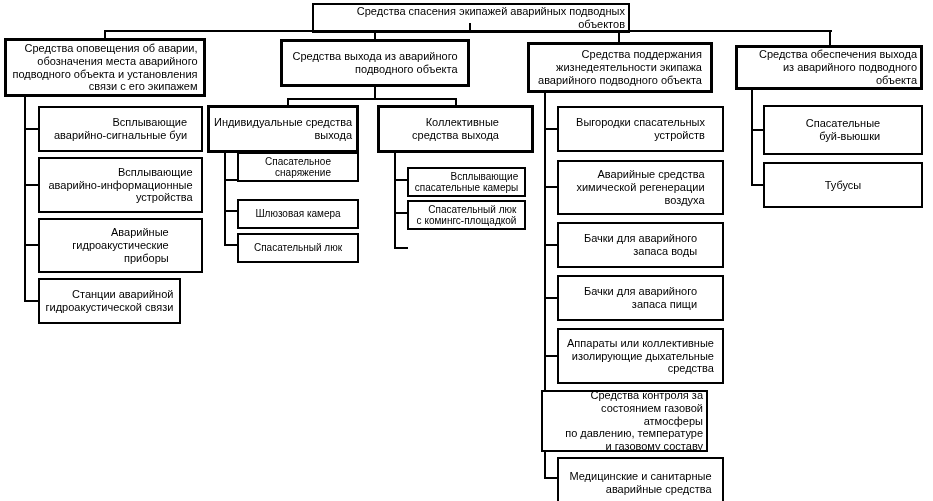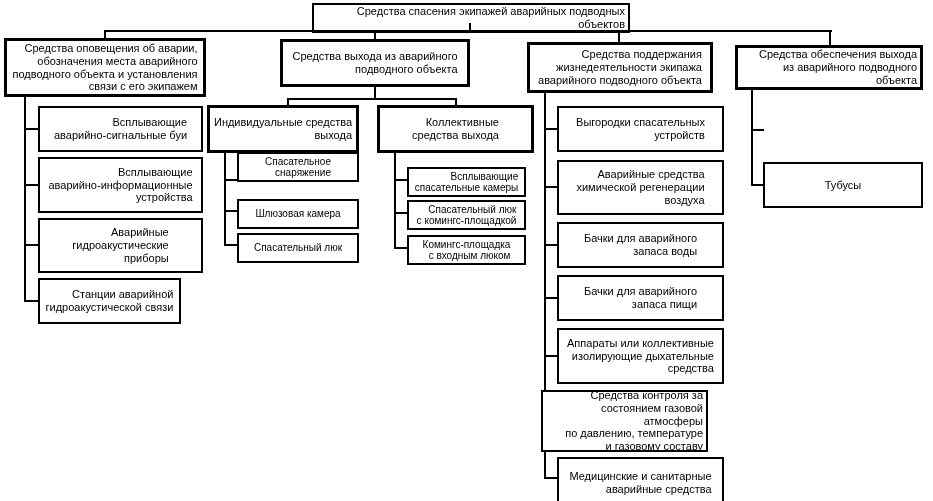--- a/index.html
+++ b/index.html
@@ -81,22 +81,20 @@
 
   <div class="line" style="left:394px;top:152px;width:2px;height:96px"></div>
   <div class="line" style="left:394px;top:179px;width:14px;height:2px"></div>
   <div class="line" style="left:394px;top:212px;width:14px;height:2px"></div>
   <div class="line" style="left:394px;top:247px;width:14px;height:2px"></div>
 
   <div class="box small" style="left:407px;top:167px;width:119px;height:27px">Всплывающие
 спасательные камеры</div>
   <div class="box small" style="left:407px;top:200px;width:119px;height:26px">Спасательный люк
 с комингс-площадкой</div>
-  <div class="box small" style="left:407px;top:235px;width:119px;height:26px">Комингс-площадка
-с входным люком</div>
 
   <div class="line" style="left:544px;top:92px;width:2px;height:387px"></div>
   <div class="line" style="left:544px;top:128px;width:14px;height:2px"></div>
   <div class="line" style="left:544px;top:186px;width:14px;height:2px"></div>
   <div class="line" style="left:544px;top:244px;width:14px;height:2px"></div>
   <div class="line" style="left:544px;top:297px;width:14px;height:2px"></div>
   <div class="line" style="left:544px;top:355px;width:14px;height:2px"></div>
   <div class="line" style="left:544px;top:419px;width:14px;height:2px"></div>
   <div class="line" style="left:544px;top:477px;width:14px;height:2px"></div>
 
@@ -116,15 +114,17 @@
 состоянием газовой атмосферы
 по давлению, температуре
 и газовому составу</div>
   <div class="box" style="left:557px;top:457px;width:167px;height:52px">Медицинские и санитарные
 аварийные средства</div>
 
   <div class="line" style="left:751px;top:89px;width:2px;height:97px"></div>
   <div class="line" style="left:751px;top:129px;width:13px;height:2px"></div>
   <div class="line" style="left:751px;top:184px;width:13px;height:2px"></div>
 
+  <div class="box" style="left:763px;top:105px;width:160px;height:50px">Спасательные
+буй-вьюшки</div>
   <div class="box" style="left:763px;top:162px;width:160px;height:46px">Тубусы</div>
 
 </div>
 
 </body></html>

